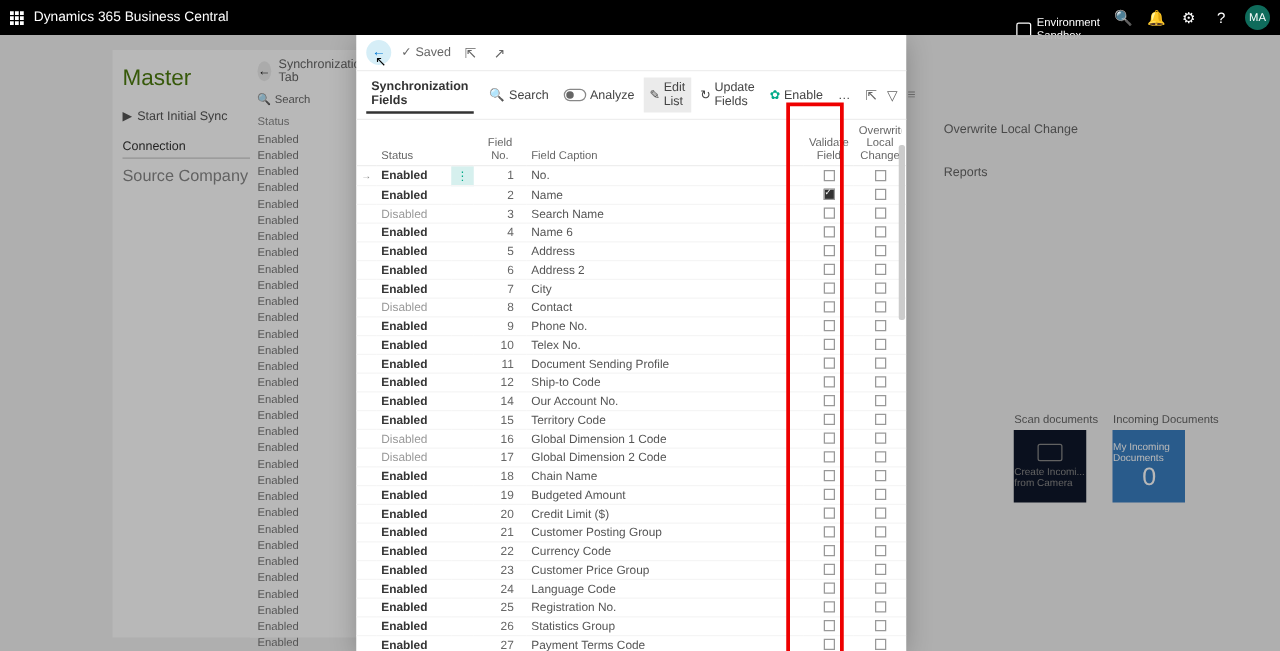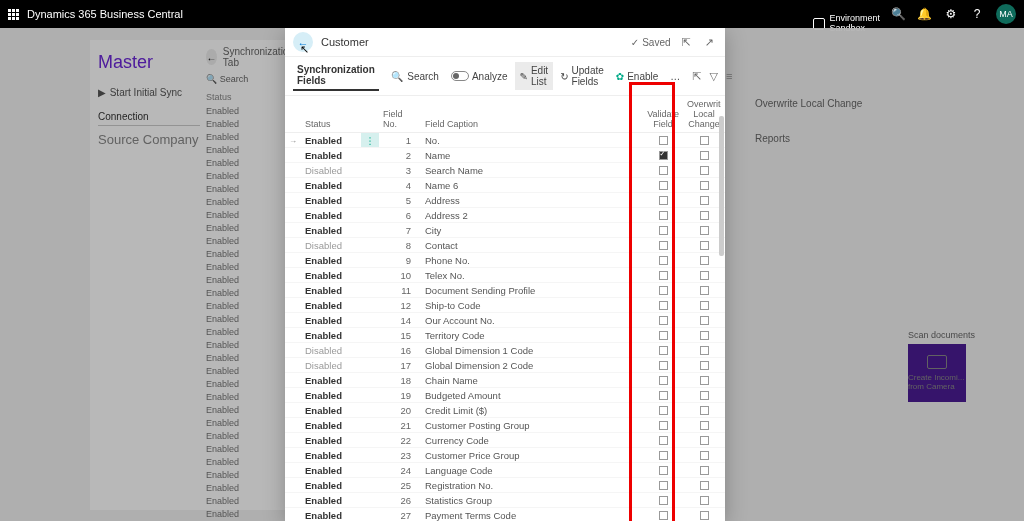--- a/index.html
+++ b/index.html
@@ -14,38 +14,38 @@
 .env-badge { display: flex; align-items: center; gap: 4px; font-size: 9px; line-height: 1.1; margin-top: 19px; }
 .env-badge .icon { width: 12px; height: 12px; border: 1px solid #fff; border-radius: 2px; }
 .top-icon { width: 14px; height: 14px; display: flex; align-items: center; justify-content: center; font-size: 12px; color: #fff; }
 .avatar { width: 20px; height: 20px; border-radius: 50%; background: #0f6b5b; display: flex; align-items: center; justify-content: center; font-size: 9px; }
 
 
 .backdrop { position: absolute; top: 28px; left: 0; right: 0; bottom: 0; background: rgba(0,0,0,0.28); }
 
 .bg-panel { position: absolute; background: #fff; }
 .bg1 { top: 40px; left: 90px; width: 120px; height: 470px; padding: 12px 8px; }
-.bg1 h2 { font-size: 18px; font-weight: 300; color: #6d28d9; margin-bottom: 14px; }
+.bg1 h2 { font-size: 18px; font-weight: 300; color: #4d7c0f; margin-bottom: 14px; }
 .bg1 .btn { font-size: 10px; color: #555; margin-bottom: 10px; display: flex; gap: 4px; align-items: center; }
 .bg1 .sec { font-size: 10px; font-weight: 400; color: #333; border-bottom: 1px solid #ccc; padding: 3px 0; margin-bottom: 6px; }
 .bg1 .lbl { font-size: 13px; color: #888; }
 
 .bg2 { top: 40px; left: 200px; width: 100px; height: 470px; padding: 6px; }
 .bg2 .hdr { display: flex; align-items: center; gap: 6px; margin-bottom: 6px; }
 .bg2 .back { width: 16px; height: 16px; border-radius: 50%; background: #eee; display: flex; align-items: center; justify-content: center; font-size: 10px; }
 .bg2 .title { font-size: 10px; color: #666; }
 .bg2 .tb { font-size: 9px; color: #666; margin: 4px 0 6px; }
 .bg2 .colh { font-size: 9px; color: #888; padding: 2px 0; }
 .bg2 .row { font-size: 9px; color: #777; padding: 1.5px 0; }
 
 .bg-right { position: absolute; top: 40px; left: 755px; width: 220px; height: 470px; }
 .bg-right .link { font-size: 10px; color: #666; margin: 6px 0; }
 .bg-right .tiles { display: flex; gap: 12px; margin-top: 30px; justify-content: flex-end; }
 .bg-right .tile-lbl { font-size: 9px; color: #666; margin-bottom: 4px; }
-.bg-right .tile { width: 58px; height: 58px; background: #4c1d95; display: flex; flex-direction: column; align-items: center; justify-content: center; font-size: 8px; color: #888; }
+.bg-right .tile { width: 58px; height: 58px; background: #0f172a; display: flex; flex-direction: column; align-items: center; justify-content: center; font-size: 8px; color: #888; }
 .bg-right .tile.blue { background: #3a7fc1; color: #fff; }
 .bg-right .cam { width: 20px; height: 14px; border: 1px solid #888; border-radius: 2px; margin-bottom: 4px; }
 
 
 .modal { position: absolute; top: 28px; left: 285px; width: 440px; height: 493px; background: #fff; box-shadow: 0 4px 20px rgba(0,0,0,0.25); }
 .modal-hdr { display: flex; align-items: center; padding: 4px 8px; border-bottom: 1px solid #eee; gap: 8px; }
 .modal-back { width: 20px; height: 20px; border-radius: 50%; background: #d6eef7; display: flex; align-items: center; justify-content: center; font-size: 11px; color: #0078d4; position: relative; }
 .cursor { position: absolute; top: 11px; left: 7px; font-size: 11px; color: #000; pointer-events: none; }
 .modal-title { font-size: 11px; color: #333; flex: 1; }
 .saved { font-size: 10px; color: #666; display: flex; align-items: center; gap: 3px; }
@@ -176,29 +176,35 @@
   <div class="link">Reports</div>
   <div style="height:150px"></div>
   <div class="tiles">
     <div>
       <div class="tile-lbl">Scan documents</div>
       <div class="tile">
         <div class="cam"></div>
         <span>Create Incomi... from Camera</span>
       </div>
     </div>
+    <div>
+      <div class="tile-lbl">Incoming Documents</div>
+      <div class="tile blue">
+        <span style="font-size:8px">My Incoming Documents</span>
+        <span style="font-size:20px">0</span>
+      </div>
+    </div>
   </div>
 </div>
 
 <div class="backdrop"></div>
 
 <div class="modal">
   <div class="modal-hdr">
     <span class="modal-back">←<span class="cursor">↖</span></span>
-    <span class="modal-title">Customer</span>
     <span class="saved">
         <span>✓</span>
         <span>Saved</span>
       </span>
     <span class="hdr-icon">⇱</span>
     <span class="hdr-icon">↗</span>
   </div>
 
   <div class="toolbar">
     <span class="tab">Synchronization Fields</span>
@@ -229,21 +235,21 @@
     <span class="hdr-icon">≡</span>
   </div>
 
   <div class="grid-wrap">
     <table class="grid">
       <thead>
         <tr>
           <th style="width:14px"></th>
           <th>Status</th>
           <th style="width:18px"></th>
-          <th style="width:42px;text-align:left">Field No.</th>
+          <th style="width:42px;text-align:center">Field No.</th>
           <th>Field Caption</th>
           <th class="c">Validate Field</th>
           <th class="c">
               <span style="display:block;width:34px;overflow:hidden">Overwrite Local Change</span>
             </th>
         </tr>
       </thead>
       <tbody id="grid-body">
           <tr class="sel">
             <td class="arrow">→</td>

